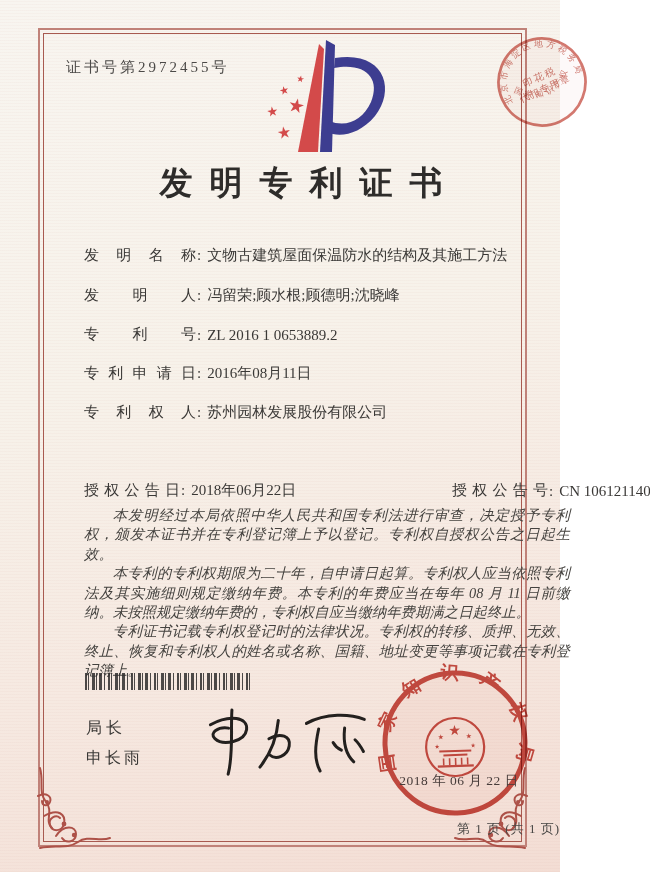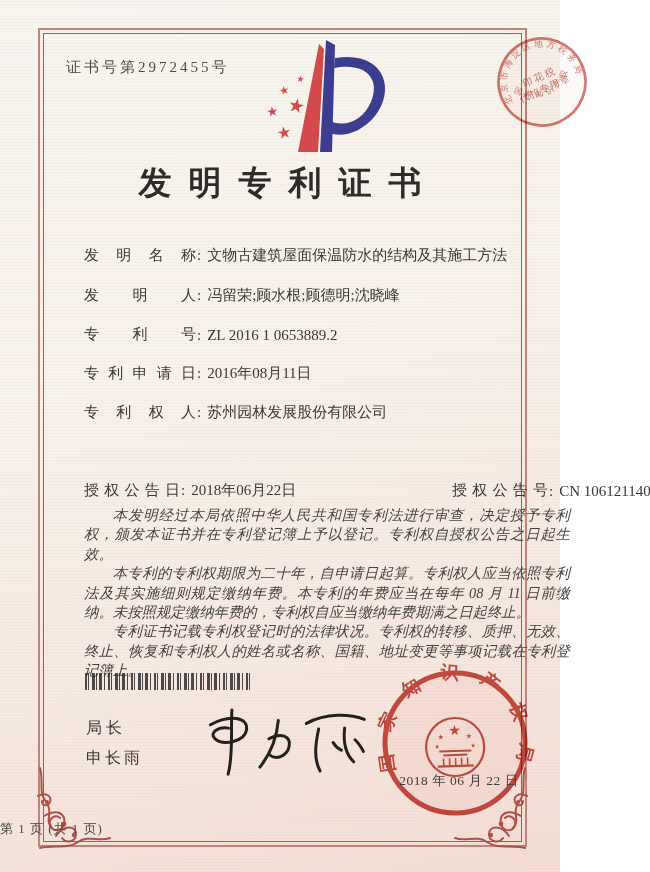--- a/index.html
+++ b/index.html
@@ -32,21 +32,21 @@
     font-size:15px;letter-spacing:3px;color:#4c4a48;
   }
   .logo{position:absolute;top:36px;left:255px;width:145px;height:124px;}
   .tax-stamp{
     position:absolute;top:34px;left:494px;width:96px;height:96px;
     transform:rotate(-24deg);opacity:.9;mix-blend-mode:multiply;
   }
   .title{
     position:absolute;top:161px;left:0;width:100%;
     text-align:center;font-size:33px;font-weight:700;color:#2e2c2a;
-    letter-spacing:17px;text-indent:17px;
+    letter-spacing:17px;text-indent:17px;padding-left:21px;
   }
   
   .field-row{
     position:absolute;left:84px;right:77px;
     font-size:15px;color:#3a3836;white-space:nowrap;
   }
   .flabel{
     display:inline-block;width:112px;
     text-align:justify;text-align-last:justify;
     vertical-align:bottom;
@@ -77,21 +77,21 @@
   .director-name{position:absolute;top:748px;left:86px;font-size:16px;letter-spacing:3px;color:#3a3836;}
   .signature{position:absolute;top:694px;left:195px;width:190px;height:92px;transform:rotate(-2deg);}
   .seal{position:absolute;top:663px;left:375px;width:160px;height:160px;mix-blend-mode:multiply;opacity:.95;transform:rotate(-2deg);}
   .seal-date{
     position:absolute;top:772px;left:396px;width:126px;
     text-align:center;font-size:13.5px;font-weight:400;color:#473c3a;
     letter-spacing:.5px;
   }
   .footer{
     position:absolute;top:820px;left:0;width:100%;
-    text-align:left;font-size:13px;color:#4a4846;letter-spacing:1px;
+    text-align:right;font-size:13px;color:#4a4846;letter-spacing:1px;
   }
   svg text{font-family:"Liberation Serif","DejaVu Serif",serif;}
 </style>
 </head>
 <body>
 
 <div id="page">
 
   <div class="frame-outer">
     <div class="frame-inner"></div>

